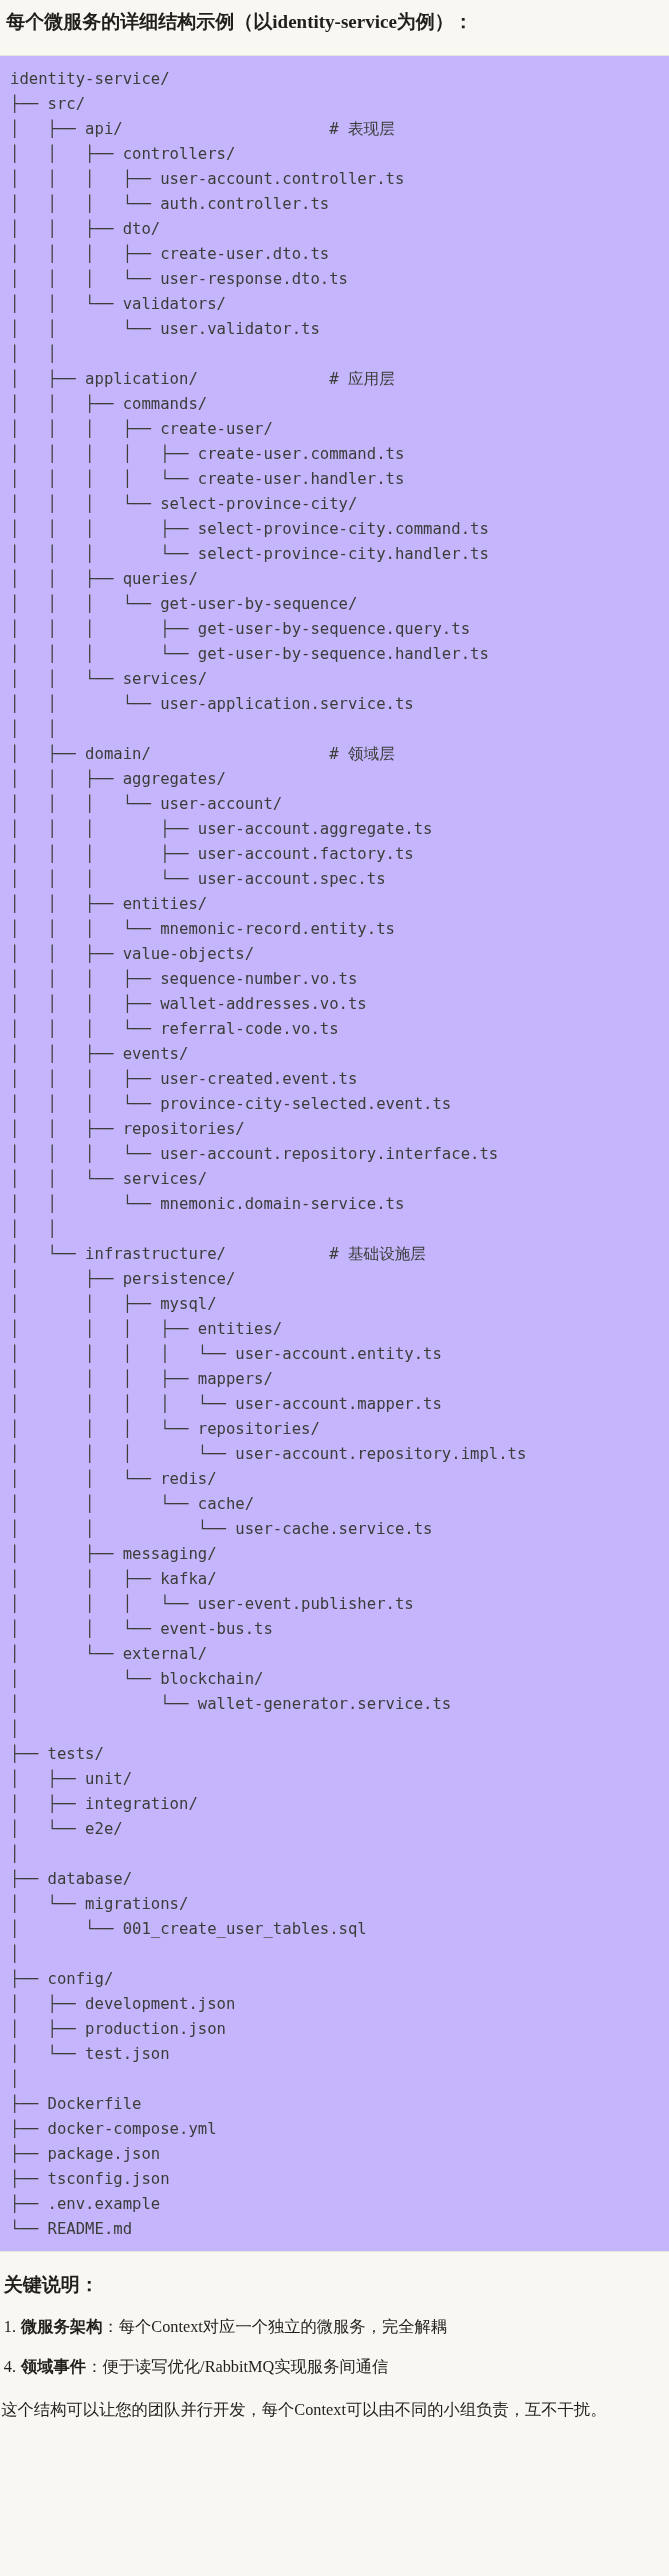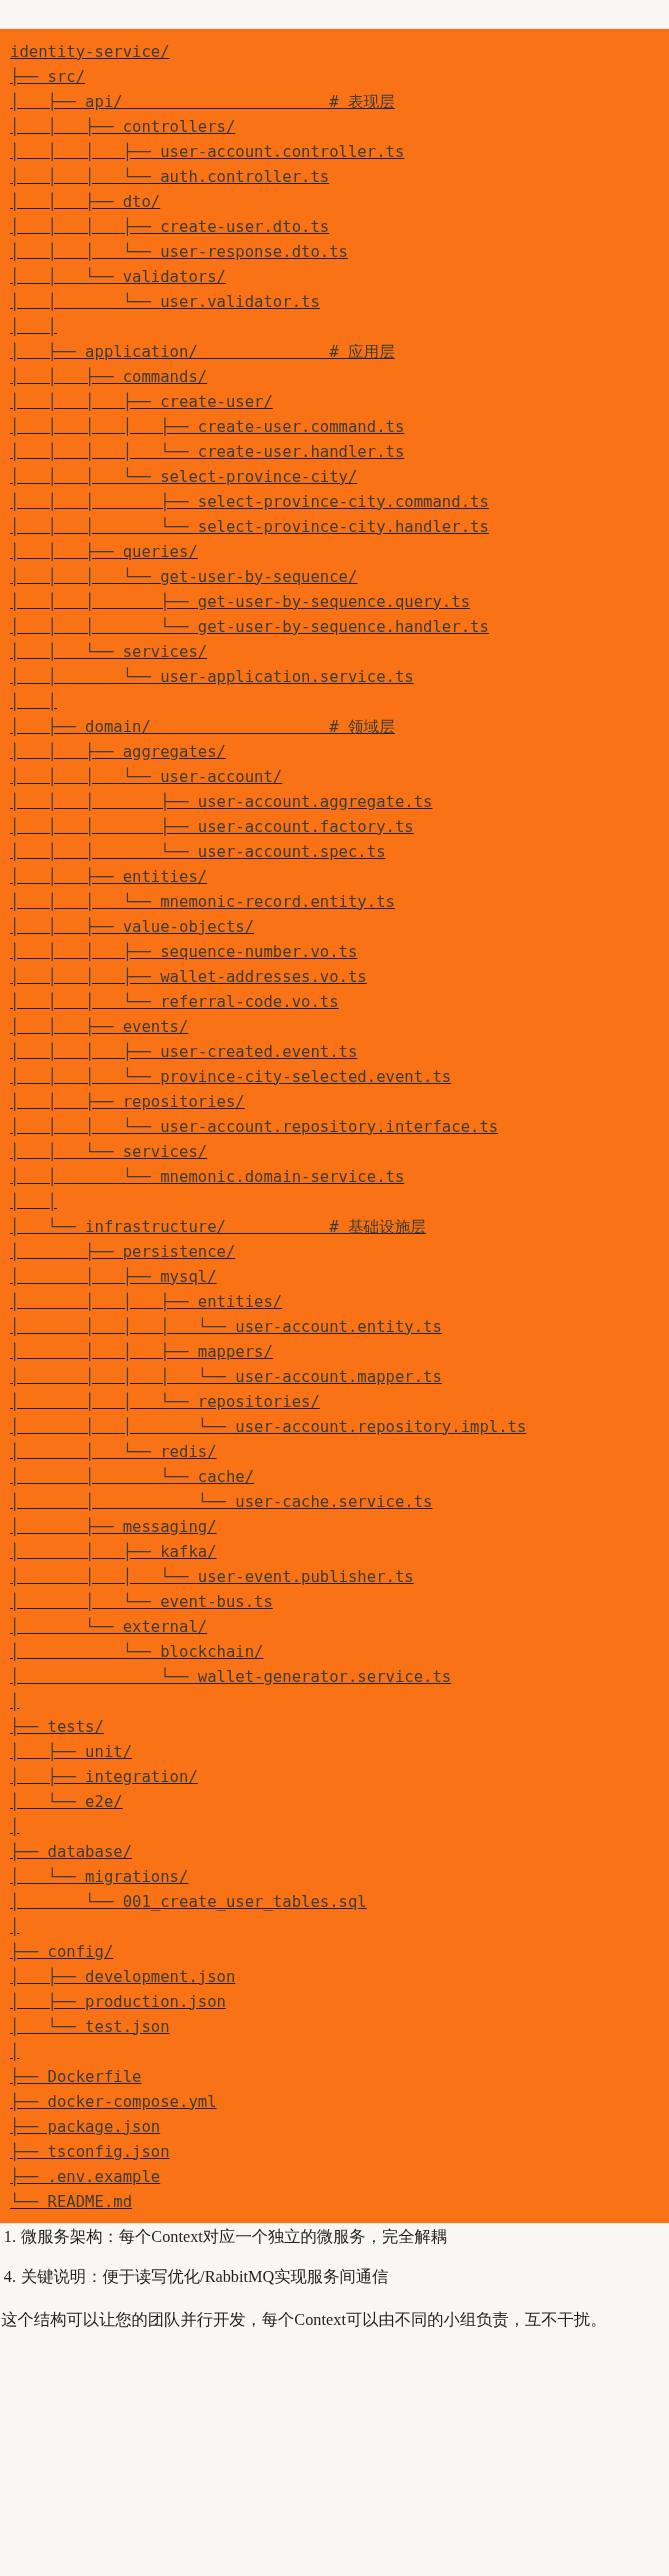--- a/index.html
+++ b/index.html
@@ -12,26 +12,25 @@
     font-family: "Liberation Serif", "DejaVu Serif", serif;
   }
   .title {
     font-size: 19px;
     font-weight: 700;
     line-height: 1.4;
     margin: 0;
     padding: 8.8px 6.3px 0;
   }
   .codeblock {
-    margin-top: 28px;
-    background: #f97316;
+    margin-top: 20px;
+    background: #c4b5fd;
     border-top: 0.6px solid #E6E4DC;
     border-bottom: 0.6px solid #E6E4DC;
     padding: 10.6px 10px 8.8px;
-    text-decoration: underline;
   }
   .codeblock pre {
     margin: 0;
     font-family: "DejaVu Sans Mono", "Liberation Mono", monospace;
     font-size: 15.6px;
     line-height: 25px;
     color: #3D3C38;
     white-space: pre;
   }
   .notes-heading {
@@ -39,33 +38,34 @@
     font-weight: 700;
     line-height: 1.35;
     margin: 20.6px 3.8px 16.3px;
   }
   .note-item {
     font-size: 16.3px;
     line-height: 25px;
     margin: 0 3.8px 15px;
   }
   .note-item .num { margin-right: 5px; }
-  .note-term { font-weight: 400; }
+  .note-term { font-weight: 700; }
   .footer-note {
     font-size: 16.3px;
     line-height: 25px;
     margin: 17.5px 1.3px 0;
     padding-bottom: 7.5px;
   }
 </style>
 </head>
 <body>
 
 <div>
 
+  <h2 class="title">每个微服务的详细结构示例（以identity-service为例）：</h2>
 
   <div class="codeblock">
     <pre>identity-service/
 ├── src/
 │   ├── api/                      # 表现层
 │   │   ├── controllers/
 │   │   │   ├── user-account.controller.ts
 │   │   │   └── auth.controller.ts
 │   │   ├── dto/
 │   │   │   ├── create-user.dto.ts
@@ -143,26 +143,27 @@
 │   └── test.json
 │
 ├── Dockerfile
 ├── docker-compose.yml
 ├── package.json
 ├── tsconfig.json
 ├── .env.example
 └── README.md</pre>
   </div>
 
+  <h2 class="notes-heading">关键说明：</h2>
 
   <div>
     <div class="note-item">
       <span class="num">1.</span><span class="note-term">微服务架构</span><span>：每个Context对应一个独立的微服务，完全解耦</span>
     </div>
     <div class="note-item">
-      <span class="num">4.</span><span class="note-term">关键说明</span><span>：便于读写优化/RabbitMQ实现服务间通信</span>
+      <span class="num">4.</span><span class="note-term">领域事件</span><span>：便于读写优化/RabbitMQ实现服务间通信</span>
     </div>
   </div>
 
   <p class="footer-note">这个结构可以让您的团队并行开发，每个Context可以由不同的小组负责，互不干扰。</p>
 
 </div>
 
 
 </body></html>

